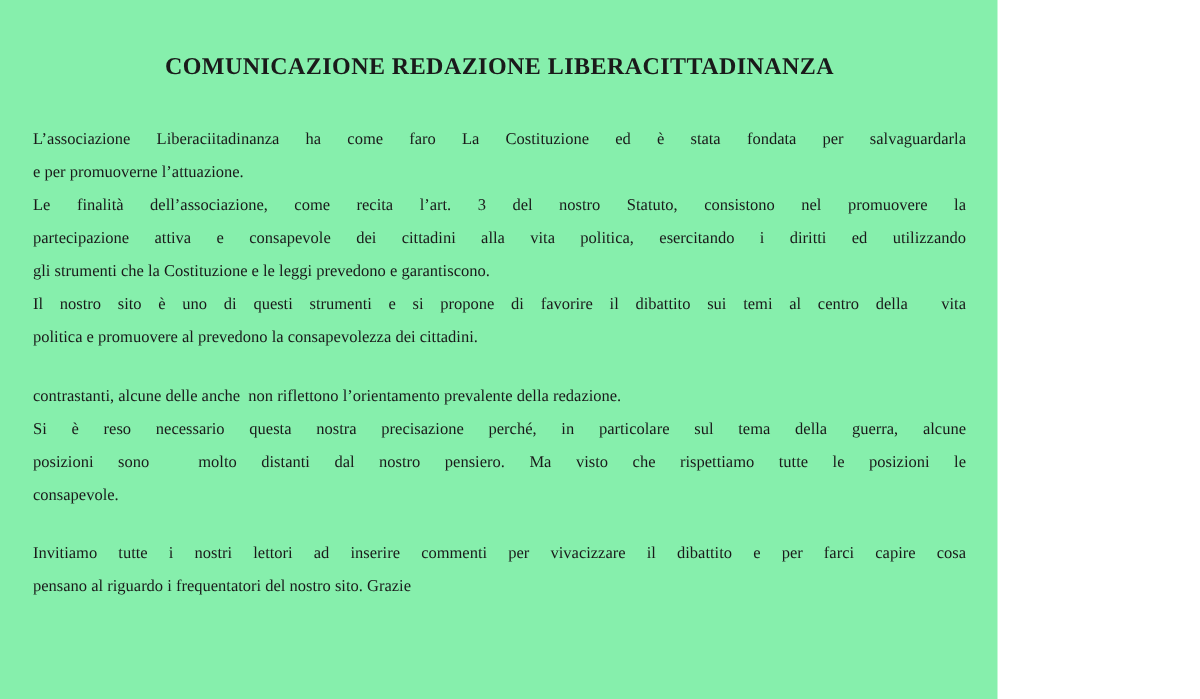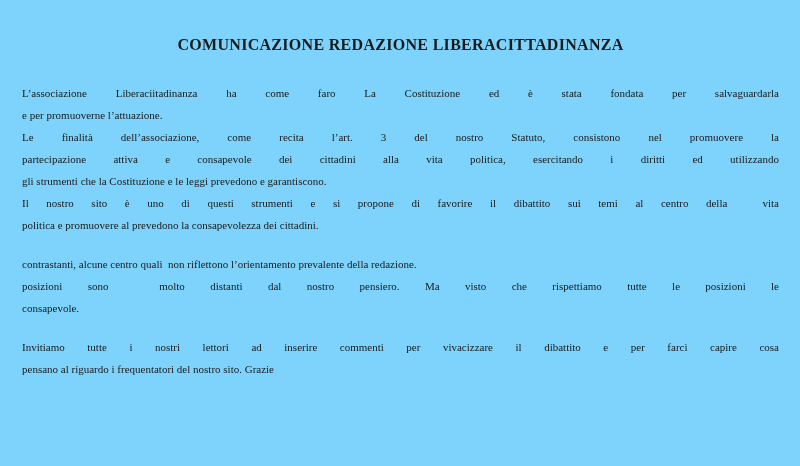--- a/index.html
+++ b/index.html
@@ -1,21 +1,21 @@
 <!DOCTYPE html>
 <html><head>
 <meta charset="utf-8">
 <style>
   html, body { margin: 0; padding: 0; background: #ffffff; }
   .page {
-    width: 800px;
+    width: 665px;
     height: 466px;
     box-sizing: border-box;
     padding: 34px 21px 0 22px;
-    background: #7dd3fc;
+    background: #86efac;
     font-family: "Liberation Serif", "DejaVu Serif", serif;
     color: #1a1a1a;
     overflow: hidden;
   }
   .title {
     font-size: 16px;
     font-weight: bold;
     text-align: center;
     line-height: 22px;
     letter-spacing: 0.3px;
@@ -44,21 +44,22 @@
     <div class="line jl">L’associazione Liberaciitadinanza ha come faro La Costituzione ed è stata fondata per salvaguardarla</div>
     <div class="line">e per promuoverne l’attuazione.</div>
     <div class="line jl">Le finalità dell’associazione, come recita l’art. 3 del nostro Statuto, consistono nel promuovere la</div>
     <div class="line jl">partecipazione attiva e consapevole dei cittadini alla vita politica, esercitando i diritti ed utilizzando</div>
     <div class="line">gli strumenti che la Costituzione e le leggi prevedono e garantiscono.</div>
     <div class="line jl">Il nostro sito è uno di questi strumenti e si propone di favorire il dibattito sui temi al centro della  vita</div>
     <div class="line">politica e promuovere al prevedono la consapevolezza dei cittadini.</div>
   </div>
 
   <div class="group">
-    <div class="line">contrastanti, alcune centro quali  non riflettono l’orientamento prevalente della redazione.</div>
+    <div class="line">contrastanti, alcune delle anche  non riflettono l’orientamento prevalente della redazione.</div>
+    <div class="line jl">Si è reso necessario questa nostra precisazione perché, in particolare sul tema della guerra, alcune</div>
     <div class="line jl">posizioni sono  molto distanti dal nostro pensiero. Ma visto che rispettiamo tutte le posizioni le</div>
     <div class="line">consapevole.</div>
   </div>
 
   <div class="group">
     <div class="line jl">Invitiamo tutte i nostri lettori ad inserire commenti per vivacizzare il dibattito e per farci capire cosa</div>
     <div class="line">pensano al riguardo i frequentatori del nostro sito. Grazie</div>
   </div>
 
 </div>

